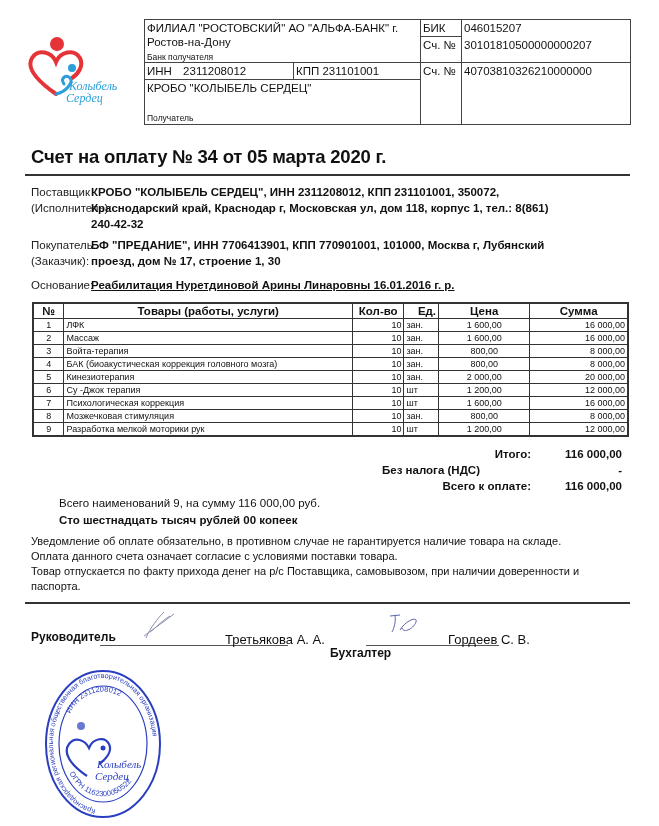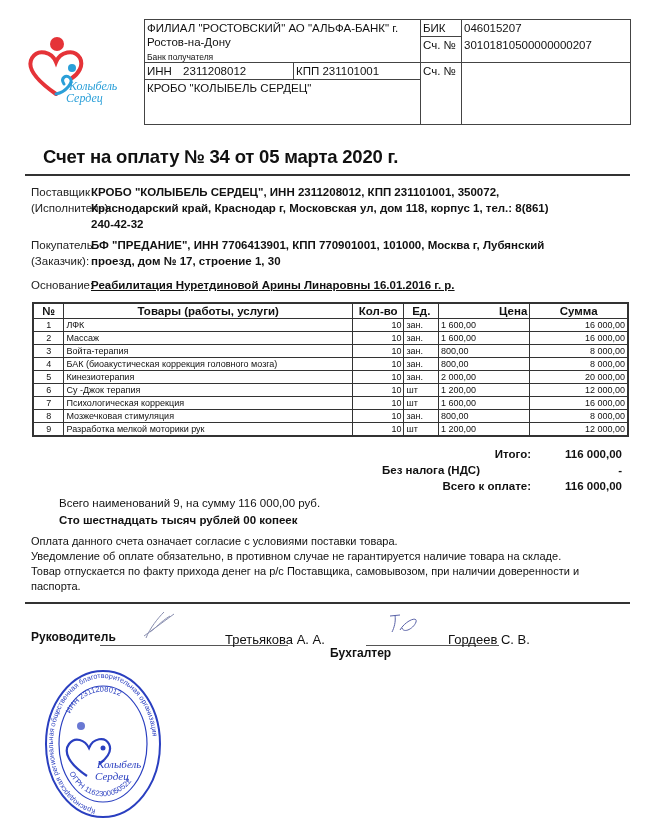--- a/index.html
+++ b/index.html
@@ -11,37 +11,37 @@
   .logo { left: 22px; top: 32px; width: 118px; height: 78px; }
 
   
   .bank { left: 144px; top: 19px; width: 487px; height: 106px; border: 1px solid #444; box-sizing: border-box; }
   .bank .cell { position: absolute; box-sizing: border-box; font-size: 11.5px; line-height: 14px; padding-left: 2px; white-space: nowrap; overflow: hidden; }
   .bank .vline { position: absolute; width: 1px; background: #444; }
   .bank .hline { position: absolute; height: 1px; background: #444; }
   .bank .small { font-size: 8.5px; }
 
   
-  .title { left: 31px; top: 146px; font-size: 18.5px; font-weight: bold; letter-spacing: -0.2px; margin-left: 12px; }
+  .title { left: 31px; top: 146px; font-size: 18.5px; font-weight: bold; letter-spacing: -0.2px; }
   .rule { left: 25px; height: 2px; background: #333; }
 
   
   .plabel { left: 31px; font-size: 11.5px; line-height: 16px; color: #222; }
   .pvalue { left: 91px; width: 520px; font-size: 11.5px; line-height: 16px; font-weight: bold; }
 
   
   table.items { position: absolute; left: 32px; top: 302px; width: 597px; border-collapse: collapse; font-size: 9px; }
   table.items th, table.items td { border: 1px solid #333; padding: 0 2px; height: 12px; line-height: 12px; }
   table.items th { font-size: 11.5px; font-weight: bold; height: 14px; line-height: 14px; }
   table.items { border: 2px solid #333; }
   .c-num { width: 24px; text-align: center; }
   .c-name { width: 270px; text-align: left; }
   .c-qty { width: 44px; text-align: right; margin-left: 20px; }
   .c-unit { width: 28px; text-align: left; }
-  .c-price { width: 82px; text-align: left; }
+  .c-price { width: 82px; text-align: center; }
   .c-sum { width: 88px; text-align: right; }
 
   
   .tot-label { right: 128px; width: 200px; text-align: right; font-size: 11.5px; font-weight: bold; }
   .tot-value { right: 37px; width: 90px; text-align: right; font-size: 11.5px; font-weight: bold; }
 
   .summary { left: 31px; font-size: 11.5px; margin-left: 28px; }
   .summary.b { font-weight: bold; }
   .note { left: 31px; font-size: 11px; line-height: 15px; width: 590px; }
 
@@ -86,22 +86,24 @@
 
   <div class="cell" style="left:0; top:44px; width:148px;">
     <span>ИНН</span>
     <span style="margin-left:8px;">2311208012</span>
   </div>
   <div class="cell" style="left:149px; top:44px; width:126px;">
     <span>КПП</span>
     <span>231101001</span>
   </div>
   <div class="cell" style="left:276px; top:44px; width:40px;">Сч. №</div>
+  <div class="cell" style="left:317px; top:44px; width:168px;">40703810326210000000</div>
 
   <div class="cell" style="left:0; top:61px; width:275px;">КРОБО "КОЛЫБЕЛЬ СЕРДЕЦ"</div>
+  <div class="cell small" style="left:0; top:91px; width:275px;">Получатель</div>
 </div>
 
 <div class="abs title">Счет на оплату № 34 от 05 марта 2020 г.</div>
 <div class="abs rule" style="top:174px; width:605px;"></div>
 
 <div class="abs plabel" style="top:184px;">
   <div>Поставщик</div>
   <div>(Исполнитель):</div>
 </div>
 <div class="abs pvalue" style="top:184px;">
@@ -121,22 +123,22 @@
 
 <div class="abs plabel" style="top:277px;">Основание:</div>
 <div class="abs pvalue" style="top:277px;text-decoration:underline;">Реабилитация Нуретдиновой Арины Линаровны 16.01.2016 г. р.</div>
 
 <table class="items">
   <thead>
     <tr>
       <th class="c-num">№</th>
       <th class="c-name" style="text-align:center;">Товары (работы, услуги)</th>
       <th class="c-qty" style="text-align:center;">Кол-во</th>
-      <th class="c-unit" style="text-align:center;">Ед.</th>
-      <th class="c-price" style="text-align:right;">Цена</th>
+      <th class="c-unit" style="text-align:right;">Ед.</th>
+      <th class="c-price" style="text-align:center;">Цена</th>
       <th class="c-sum" style="text-align:center;">Сумма</th>
     </tr>
   </thead>
   <tbody>
     <tr>
       <td class="c-num">1</td>
       <td class="c-name">ЛФК</td>
       <td class="c-qty">10</td>
       <td class="c-unit">зан.</td>
       <td class="c-price">1 600,00</td>
@@ -213,22 +215,22 @@
 <div class="abs tot-value" style="top:448px;">116 000,00</div>
 <div class="abs tot-label" style="top:464px;text-align:center;">Без налога (НДС)</div>
 <div class="abs tot-value" style="top:464px;">-</div>
 <div class="abs tot-label" style="top:480px;">Всего к оплате:</div>
 <div class="abs tot-value" style="top:480px;">116 000,00</div>
 
 <div class="abs summary" style="top:497px;">Всего наименований 9, на сумму 116 000,00 руб.</div>
 <div class="abs summary b" style="top:514px;">Сто шестнадцать тысяч рублей 00 копеек</div>
 
 <div class="abs note" style="top:534px;">
+  <div>Уведомление об оплате обязательно, в противном случае не гарантируется наличие товара на складе.</div>
   <div>Оплата данного счета означает согласие с условиями поставки товара.</div>
-  <div>Уведомление об оплате обязательно, в противном случае не гарантируется наличие товара на складе.</div>
   <div>Товар отпускается по факту прихода денег на р/с Поставщика, самовывозом, при наличии доверенности и паспорта.</div>
 </div>
 
 <div class="abs rule" style="top:602px; width:605px;"></div>
 
 <div class="abs sig-label" style="left:31px; top:630px;">Руководитель</div>
 <div class="abs sig-line" style="left:100px; top:645px; width:188px;"></div>
 <svg class="abs" style="left:140px; top:608px;" width="40" height="36">
   <path d="M6 30 C 10 20, 18 10, 24 4 M10 24 C 16 20, 20 14, 30 8 M4 28 L 34 6" stroke="#8a8fb0" stroke-width="1" fill="none"></path>
 </svg>

